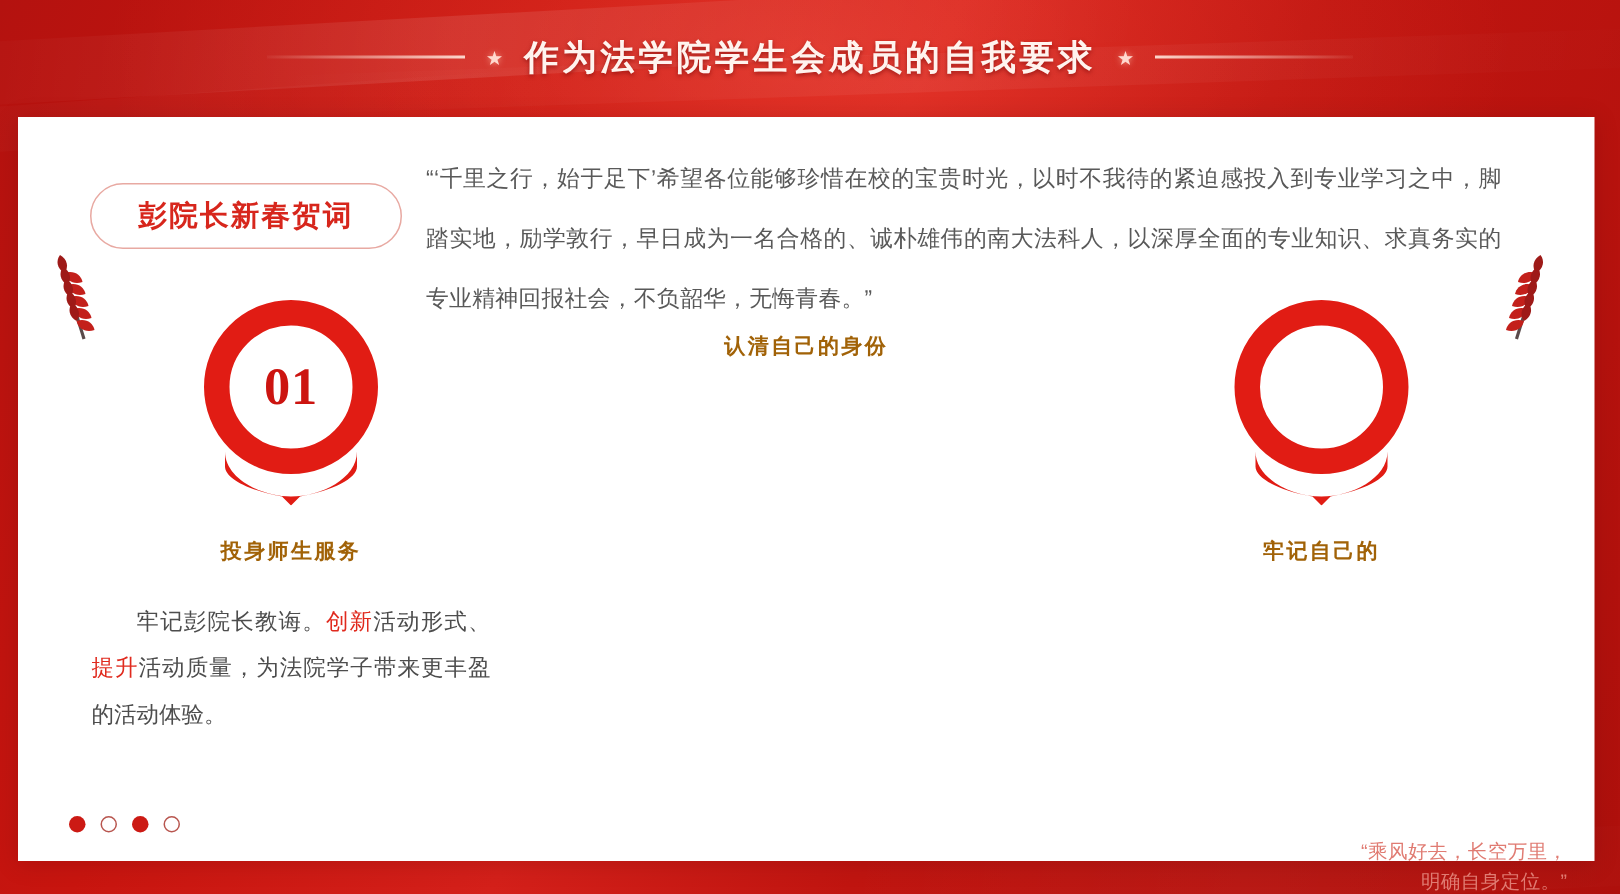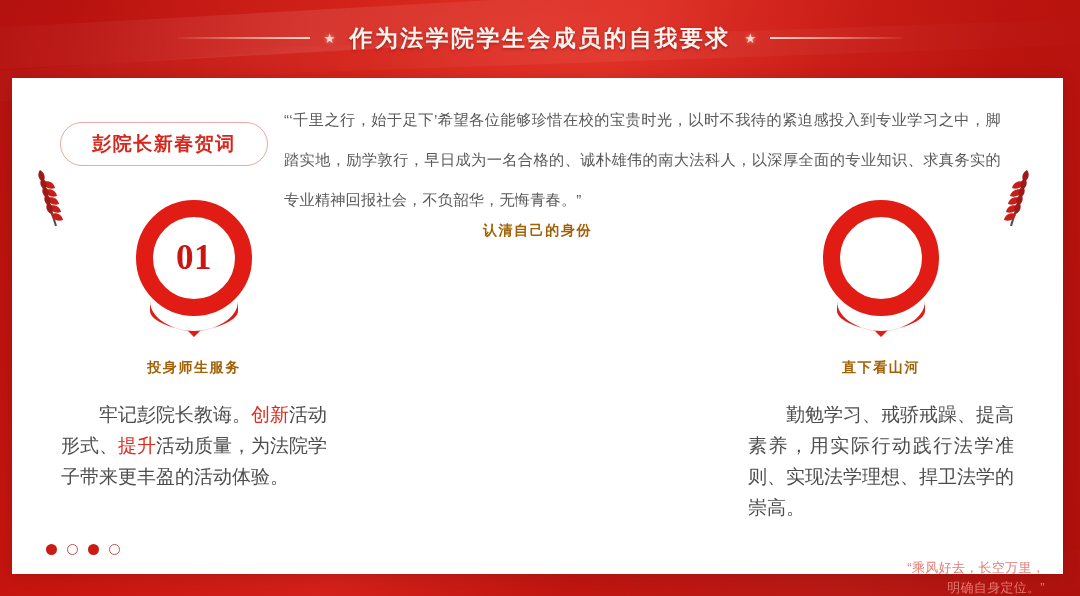--- a/index.html
+++ b/index.html
@@ -154,21 +154,21 @@
     margin-top: 22px;
     color: #a16207;
     font-size: 14px;
     font-weight: bold;
     letter-spacing: 1.6px;
   }
   .col-body {
     margin-top: 22px;
     width: 266px;
     color: #4d4d4d;
-    font-size: 19px;
+    font-size: 15px;
     line-height: 31px;
     text-align: justify;
     text-justify: inter-ideograph;
     text-indent: 2em;
   }
   .col-body em { font-style: normal; color: #e02a1e; }
 
   
   #dots {
     position: absolute;
@@ -267,22 +267,21 @@
         <div class="col-title">认清自己的身份</div>
       </div>
 
       <div class="col">
         <div class="badge-wrap">
           <div class="ring"></div>
           <svg class="ribbon" viewBox="0 0 128 40">
             <path d="M20 4 C20 22 44 34 64 34 C84 34 108 22 108 4 L108 14 C108 22 92 30 70 34 L64 40 L58 34 C36 30 20 22 20 14 Z" fill="#e11c14"></path>
           </svg>
         </div>
-        <div class="col-title">直下看山河</div>
-        <div class="col-body"><span>勤勉学习、戒骄戒躁、提高素养，用实际行动践行法学准则、实现法学理想、捍卫法学的崇高。</span></div>
+        <div class="col-title">牢记自己的</div>
       </div>
 
     </div>
 
     <div id="dots">
       <span class="dot filled"></span>
       <span class="dot hollow"></span>
       <span class="dot filled"></span>
       <span class="dot hollow"></span>
     </div>

